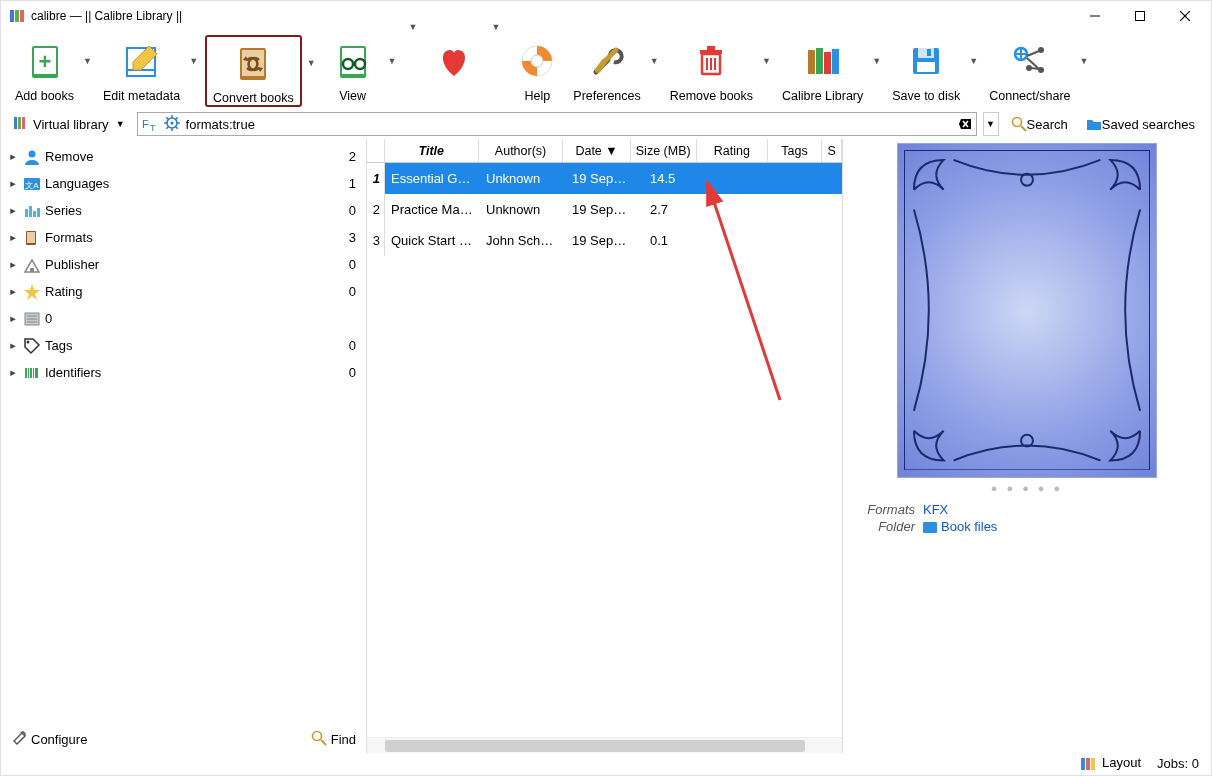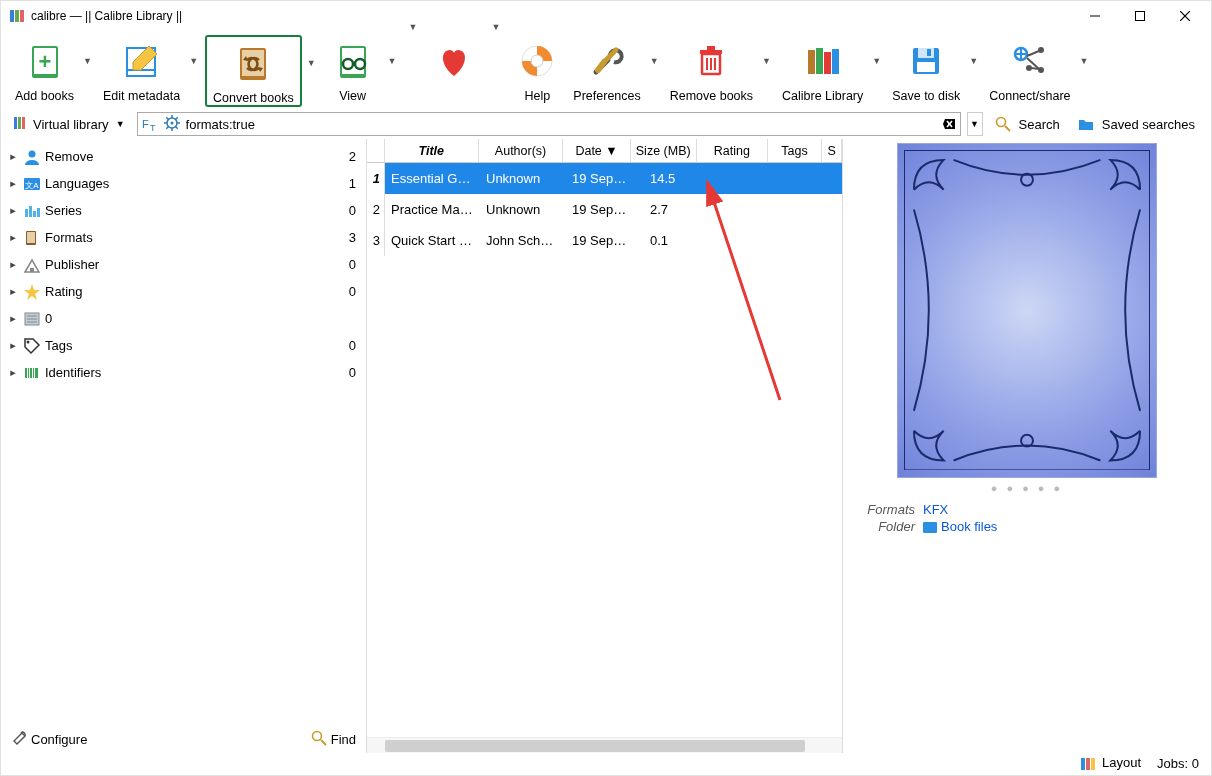--- a/index.html
+++ b/index.html
@@ -10,30 +10,30 @@
   .titlebar .title { flex: 0 0 auto;}
   .titlebar .spacer { flex:1;}
   .winbtn { width:45px; height:30px; display:flex; align-items:center; justify-content:center; font-size:14px; }
   .winbtn svg { width:10px; height:10px; }
   
   .toolbar { display:flex; gap:2px; padding:4px 10px 2px 10px; align-items:flex-start;}
   .tbtn { display:flex; flex-direction:column; align-items:center; justify-content:flex-end; min-width:60px; padding:0 4px; position:relative;}
   .tbtn .iconwrap { height:52px; display:flex; align-items:center; justify-content:center; }
   .tbtn .lbl { font-size:12.5px; margin-top:2px; white-space:nowrap; text-align:right;}
   .tgroup { display:flex; align-items:center;}
-  .highlight-box { border:2px solid #15803d; border-radius:3px; padding:0 6px;}
+  .highlight-box { border:2px solid #7f1d1d; border-radius:3px; padding:0 6px;}
   
   .searchrow { display:flex; align-items:center; height:30px; gap:6px; padding:2px 10px 2px 6px;}
   .vlib { display:flex; align-items:center; gap:4px; padding:2px 6px; font-size:13px;text-align:right;}
   .searchbox { flex:1; display:flex; align-items:center; border:1px solid #aaa; height:24px; background:#fff;}
   .searchbox .ft { width:18px; height:18px; margin:0 4px;}
   .searchbox input { flex:1; border:none; outline:none; font-size:13px; height:20px;}
   .xbtn { width:20px; height:20px; display:flex; align-items:center; justify-content:center; font-weight:bold; }
   .ddsmall { width:16px; display:flex; align-items:center; justify-content:center; border:1px solid #ccc; height:24px; font-size:9px;}
-  .sbtn { display:flex; align-items:center; gap:8px; padding:2px 6px; font-size:13px;}
+  .sbtn { display:flex; align-items:center; gap:0; padding:2px 6px; font-size:13px;}
   .sbtn .icn { width:16px; height:16px;}
   
   .content { display:flex; height: calc(776px - 30px - 78px - 30px - 22px - 2px); }
   .sidebar { width:365px; display:flex; flex-direction:column; padding-top:4px;}
   .sideitem { display:flex; align-items:center; height:27px; padding:0 10px 0 6px;}
   .sideitem .exp { width:12px; font-size:11px; color:#444; text-align:center;}
   .sideitem .icn { width:18px; height:18px; margin:0 4px;}
   .sideitem .lab { flex:1; font-size:13px;}
   .sideitem .cnt { font-size:13px;}
   .sidebottom { margin-top:auto; display:flex; justify-content:space-between; padding:4px 10px;}

